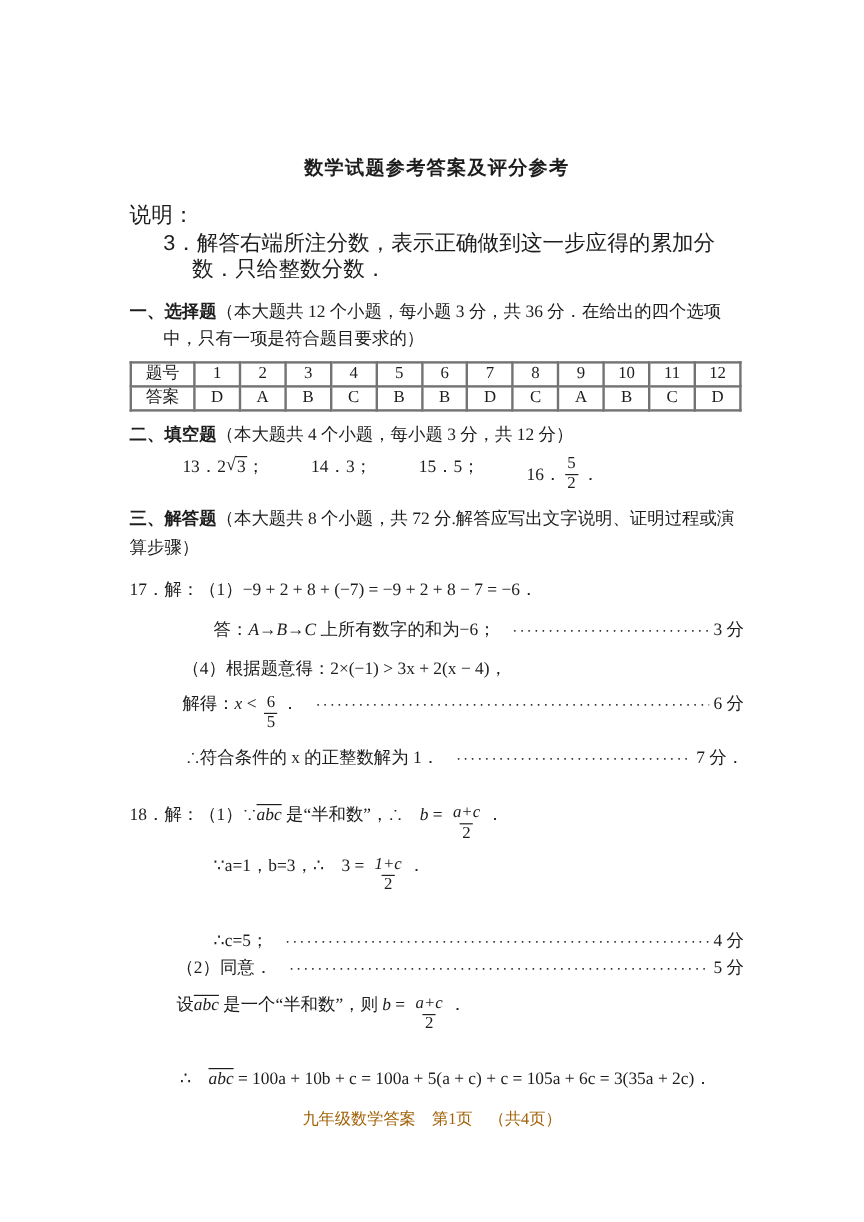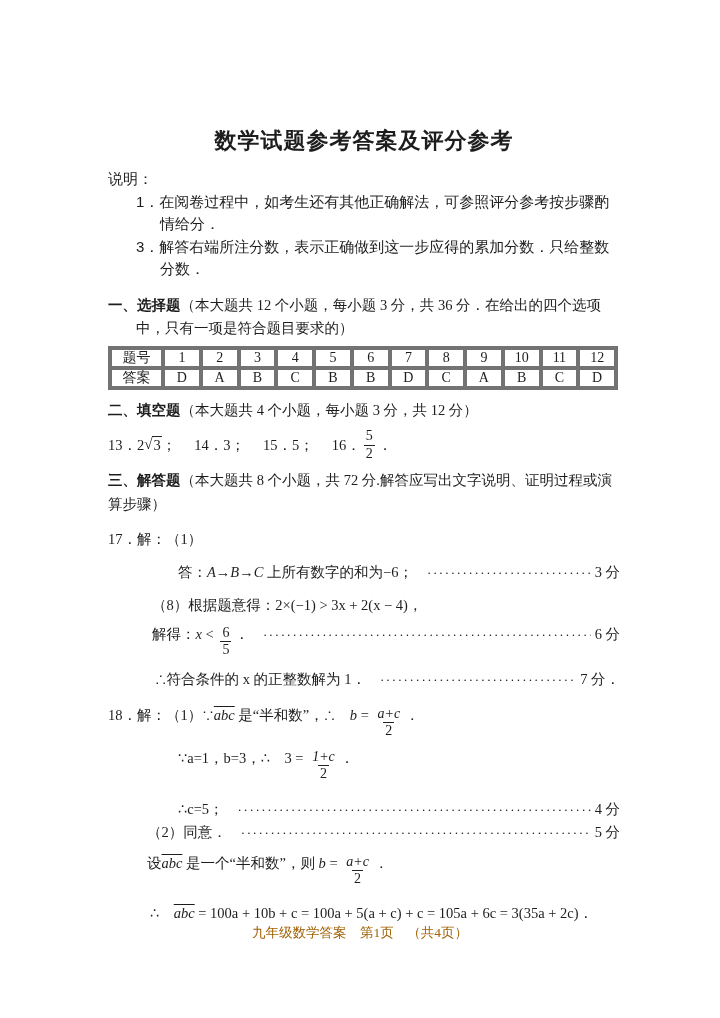--- a/index.html
+++ b/index.html
@@ -12,61 +12,62 @@
     font-family:"Liberation Serif","DejaVu Serif",serif;
     font-size:14.5px;
     overflow:hidden;
     padding:0 100px 0 108px;
   }
   .title {
     margin-top:126px;
     text-align:center;
     font-family:"Liberation Sans","DejaVu Sans",sans-serif;
     font-weight:700;
-    font-size:22px;
+    font-size:16px;
     line-height:30px;
     letter-spacing:1px;
   }
   .instructions {
     margin-top:12px;
     font-family:"Liberation Sans","DejaVu Sans",sans-serif;
-    font-size:15px;
+    font-size:18px;
     line-height:22.5px;
   }
   .instr-item { padding-left:52px; text-indent:-24px; }
   .sec-heading { line-height:23.5px; }
   .hang { padding-left:28px; text-indent:-28px; }
   .sec-bold {
     font-family:"Liberation Sans","DejaVu Sans",sans-serif;
     font-weight:700;
   }
   .choice-heading { margin-top:13px; }
   table.answers {
     margin-top:5px;
     border-collapse:collapse;
     width:510px;
     border:2px solid #222;
     table-layout:fixed;
   }
   table.answers td {
-    border:4px solid #737373;
+    border:2px solid #737373;
     height:20px;
     text-align:center;
     vertical-align:middle;
     font-size:14px;
     line-height:1;
   }
   table.answers td.lab { width:53px; }
   .fill-heading { margin-top:9px; }
   .fill-line {
     margin-top:4px;
     display:flex;
-    align-items:center;
-    gap:18px;
+    align-items:flex-start;
+    gap:39px;
     height:38px;
+    margin-left:44px;
   }
   .fill-item { display:inline-flex; align-items:center; white-space:nowrap; }
   .solve-heading { margin-top:5px; }
   .line {
     display:flex;
     align-items:flex-start;
     line-height:19px;
     white-space:pre-wrap;
   }
   .line.center { align-items:flex-start; }
@@ -105,33 +106,32 @@
     color:#a16207;
   }
   .ml39 { margin-left:39px; }
   .ml42 { margin-left:42px; }
   .ml44 { margin-left:44px; }
   .ml47 { margin-left:47px; }
   .ml70 { margin-left:70px; }
   .mt10 { margin-top:10px; }
   .mt12 { margin-top:12px;font-family:Liberation Serif, serif; }
   .mt14 { margin-top:14px; }
-  .mt16 { margin-top:17px; }
+  .mt16 { margin-top:28px; }
   .mt18 { margin-top:4px; }
 </style>
 </head>
 <body>
 
 <div class="page">
 
   <h1 class="title">数学试题参考答案及评分参考</h1>
 
   <div class="instructions">
     <div>说明：</div>
-    <div class="instr-item">1．在阅卷过程中，如考生还有其他正确解法，可参照评分参考按步骤酌情给分．</div>
     <div class="instr-item">3．解答右端所注分数，表示正确做到这一步应得的累加分数．只给整数分数．</div>
   </div>
 
   <div class="sec-heading hang choice-heading"><span class="sec-bold">一、选择题</span><span>（本大题共 12 个小题，每小题 3 分，共 36 分．在给出的四个选项中，只有一项是符合题目要求的）</span></div>
 
   <table class="answers">
     <tbody>
         <tr>
       <td class="lab">题号</td>
       <td>1</td>
@@ -183,25 +183,25 @@
         <span class="frac">
           <span class="num">5</span>
           <span class="den">2</span>
         </span>
         <span>．</span>
       </span>
   </div>
 
   <div class="sec-heading solve-heading"><span class="sec-bold">三、解答题</span><span>（本大题共 8 个小题，共 72 分.解答应写出文字说明、证明过程或演算步骤）</span></div>
 
-  <div class="line mt14"><span>17．解：（1）</span></div>
+  <div class="line mt14"><span>17．解：（1）</span><span>−9 + 2 + 8 + (−7) = −9 + 2 + 8 − 7 = −6．</span></div>
 
   <div class="line mt14 ml70"><span>答：</span><span class="it">A→B→C</span><span> 上所有数字的和为−6；</span><span class="leader">························································································································································</span><span class="score">3 分</span></div>
 
-  <div class="line mt14 ml44"><span>（8）根据题意得：</span><span>2×(−1) &gt; 3x + 2(x − 4)，</span></div>
+  <div class="line mt14 ml44"><span>（4）根据题意得：</span><span>2×(−1) &gt; 3x + 2(x − 4)，</span></div>
 
   <div class="line center mt10 ml44"><span>解得：</span><span class="it">x</span><span> &lt; </span><span class="frac"><span class="num">6</span><span class="den">5</span></span><span>．</span><span class="leader">························································································································································</span><span class="score">6 分</span></div>
 
   <div class="line mt12 ml47"><span>∴符合条件的 x 的正整数解为 1．</span><span class="leader">························································································································································</span><span class="score">7 分．</span></div>
 
   <div class="line center mt16"><span>18．解：（1）∵</span><span class="over">abc</span><span> 是“半和数”，∴　</span><span class="it">b</span><span> = </span><span class="frac"><span class="num it">a+c</span><span class="den">2</span></span><span>．</span></div>
 
   <div class="line center mt10 ml70"><span>∵a=1，b=3，∴　3 = </span><span class="frac"><span class="num it">1+c</span><span class="den">2</span></span><span>．</span></div>
 
   <div class="line mt16 ml70"><span>∴c=5；</span><span class="leader">························································································································································</span><span class="score">4 分</span></div>

